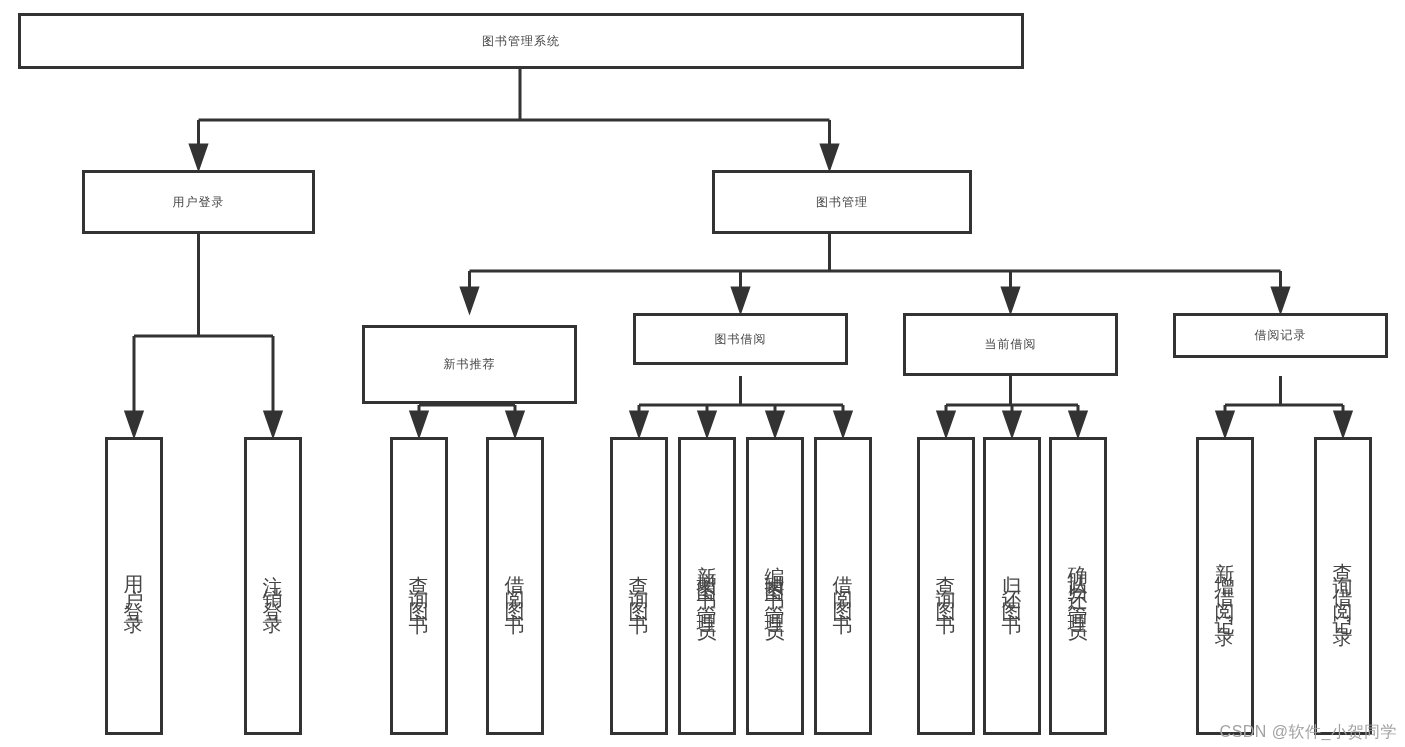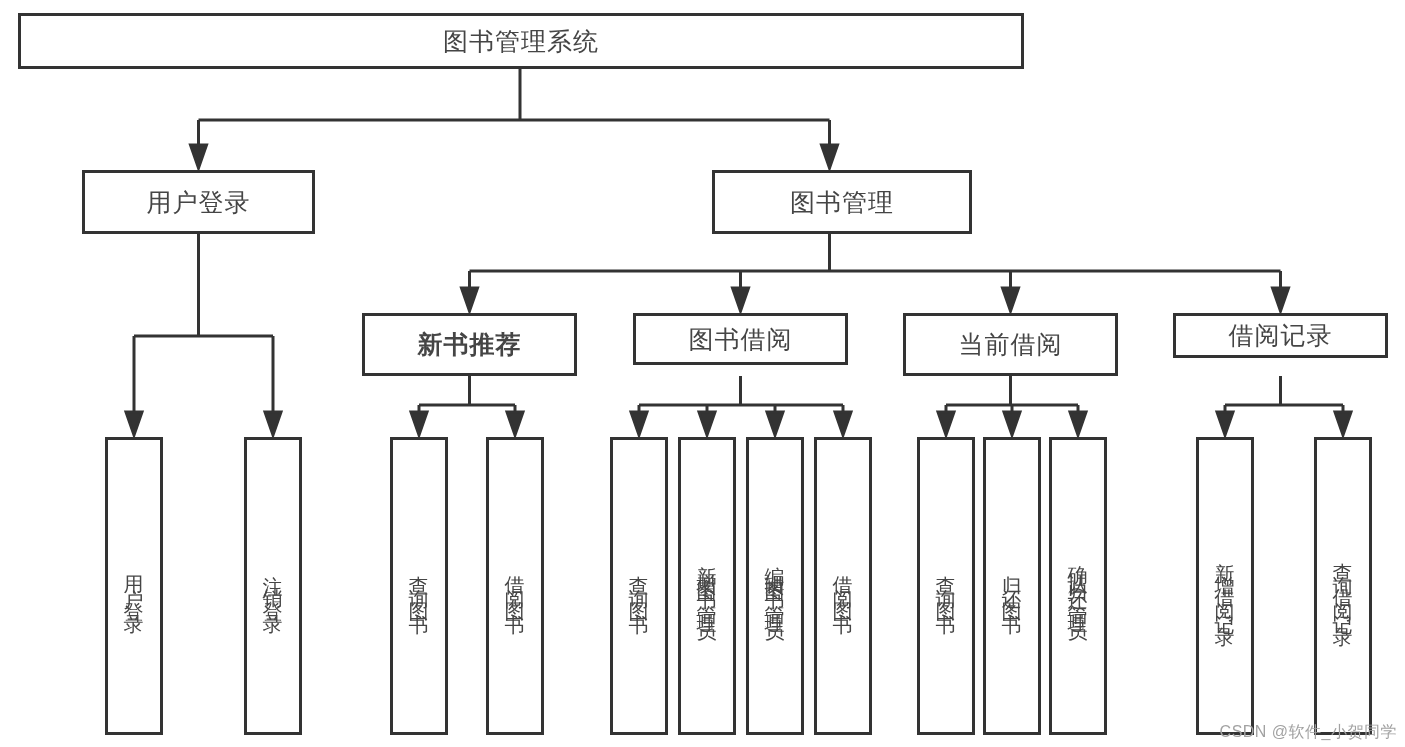--- a/index.html
+++ b/index.html
@@ -21,21 +21,21 @@
     position: absolute;
     box-sizing: border-box;
     background: #ffffff;
     border: 3px solid #333333;
     display: flex;
     align-items: center;
     justify-content: center;
     color: #454545;
   }
   .node-h {
-    font-size: 25px;
+    font-size: 12px;
     letter-spacing: 1px;
     white-space: nowrap;
   }
   .node-v { }
   .vtext {
     writing-mode: vertical-rl;
     text-orientation: mixed;
     font-size: 20px;
     letter-spacing: 13px;
     line-height: 1;
@@ -113,21 +113,21 @@
     <span>图书管理系统</span>
   </div>
 
   <div class="node node-h" style="left:82px; top:170px; width:233px; height:64px;">
     <span>用户登录</span>
   </div>
   <div class="node node-h" style="left:712px; top:170px; width:260px; height:64px;">
     <span>图书管理</span>
   </div>
 
-  <div class="node node-h" style="left:362px; top:313px; width:215px; height:63px;font-weight:bold;">
+  <div class="node node-h" style="left:362px; top:325px; width:215px; height:79px;">
     <span>新书推荐</span>
   </div>
   <div class="node node-h" style="left:633px; top:313px; width:215px; height:52px;">
     <span>图书借阅</span>
   </div>
   <div class="node node-h" style="left:903px; top:313px; width:215px; height:63px;">
     <span>当前借阅</span>
   </div>
   <div class="node node-h" style="left:1173px; top:313px; width:215px; height:45px;">
     <span>借阅记录</span>

